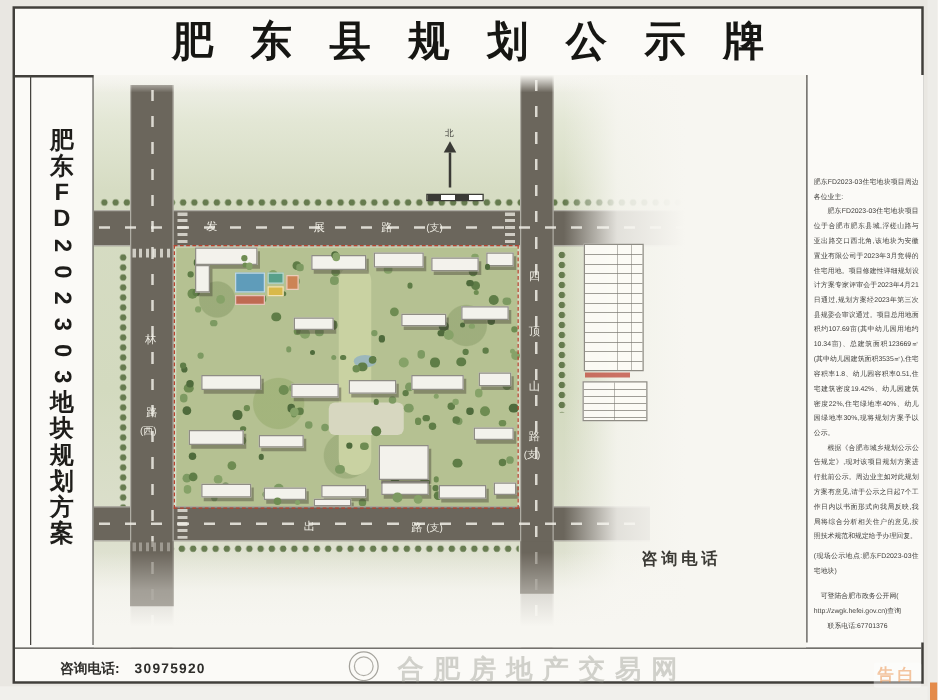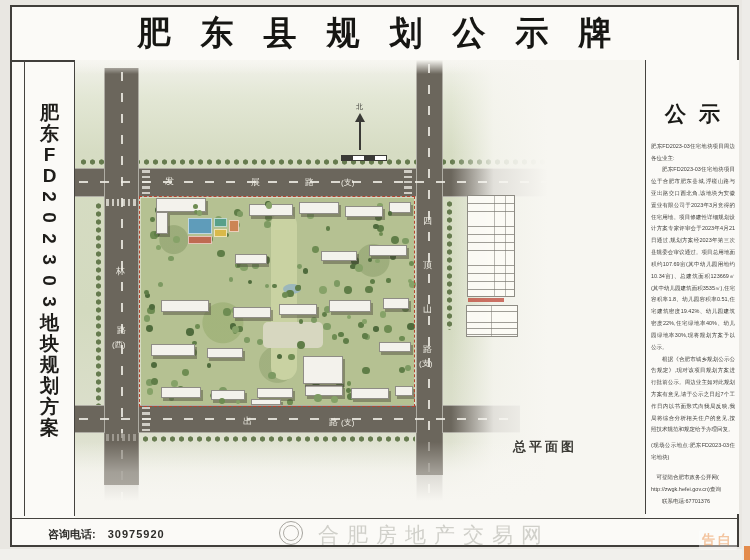--- a/index.html
+++ b/index.html
@@ -27,21 +27,21 @@
 
   
   .hline-bottom{position:absolute;left:0;right:0;top:511px;border-top:1.5px solid #45433f;}
   .footer{position:absolute;left:0;right:0;top:512px;height:28px;overflow:hidden;}
   .phone{position:absolute;left:36px;top:8px;font-size:11px;font-weight:bold;color:#2e2d2a;white-space:nowrap;}
   .phone .num{margin-left:12px;letter-spacing:1px;}
   .stamp{position:absolute;left:267px;top:2px;width:22px;height:22px;border:1px solid #8f8d86;border-radius:50%;opacity:.8;}
   .stamp:after{content:"";position:absolute;left:3px;top:3px;right:3px;bottom:3px;border:1px solid #9c9a92;border-radius:50%;}
   .center-note{position:absolute;left:297px;top:8px;font-size:10px;color:#53514c;letter-spacing:1px;
                text-shadow:0 0 1px rgba(83,81,76,.8);white-space:nowrap;z-index:2;}
-  .wm-center{position:absolute;left:306px;top:2px;font-size:21px;font-weight:normal;letter-spacing:8px;
+  .wm-center{position:absolute;left:306px;top:2px;font-size:21px;font-weight:bold;letter-spacing:8px;
              color:rgba(146,144,136,.40);white-space:nowrap;z-index:1;}
   .producer{position:absolute;left:520px;top:8px;font-size:11px;font-weight:bold;letter-spacing:1px;color:#2f2e2a;white-space:nowrap;}
 
   
   .wm-corner{position:absolute;left:699px;top:530px;font-size:13px;font-weight:bold;letter-spacing:3px;
              color:rgba(232,128,48,.45);background:rgba(255,255,255,.4);padding:1px 3px;border-radius:2px;z-index:9;}
   .corner-chip{position:absolute;left:744px;top:546px;width:6px;height:14px;background:rgba(225,115,35,.8);z-index:9;}
 
   
   .notice-panel{position:absolute;left:633px;top:53px;width:94px;bottom:31px;border-left:1.5px solid #45433f;
@@ -378,25 +378,24 @@
       <div class="rl" style="left:348px;top:155px;">四</div>
       <div class="rl" style="left:348px;top:199px;">顶</div>
       <div class="rl" style="left:348px;top:243px;">山</div>
       <div class="rl" style="left:348px;top:283px;">路</div>
       <div class="rl small" style="left:344px;top:298px;">(支)</div>
 
       <div class="rl" style="left:168px;top:355px;">出</div>
       <div class="rl" style="left:254px;top:356px;">路</div>
       <div class="rl small" style="left:266px;top:357px;">(支)</div>
 
-      <div class="map-caption">总平面图</div>
+      <div class="map-caption">咨询电话</div>
     </div>
 
     <div class="notice-panel">
-      <div class="notice-heading">公示</div>
       <div class="notice-body-wrap">
         <div class="notice-body">
           <div class="salut">肥东FD2023-03住宅地块项目周边各位业主:</div>
           <p>肥东FD2023-03住宅地块项目位于合肥市肥东县城,浮槎山路与亚出路交口西北角,该地块为安徽置业有限公司于2023年3月竞得的住宅用地。项目修建性详细规划设计方案专家评审会于2023年4月21日通过,规划方案经2023年第三次县规委会审议通过。项目总用地面积约107.69亩(其中幼儿园用地约10.34亩)、总建筑面积123669㎡(其中幼儿园建筑面积3535㎡),住宅容积率1.8、幼儿园容积率0.51,住宅建筑密度19.42%、幼儿园建筑密度22%,住宅绿地率40%、幼儿园绿地率30%,现将规划方案予以公示。</p>
           <p>根据《合肥市城乡规划公示公告规定》,现对该项目规划方案进行批前公示。周边业主如对此规划方案有意见,请于公示之日起7个工作日内以书面形式向我局反映,我局将综合分析相关住户的意见,按照技术规范和规定给予办理回复。</p>
           <div class="sitenote">(现场公示地点:肥东FD2023-03住宅地块)</div>
           <div class="q1">可登陆合肥市政务公开网(</div>
           <div class="q2">http://zwgk.hefei.gov.cn)查询</div>
           <div class="q3">联系电话:67701376</div>
         </div>

